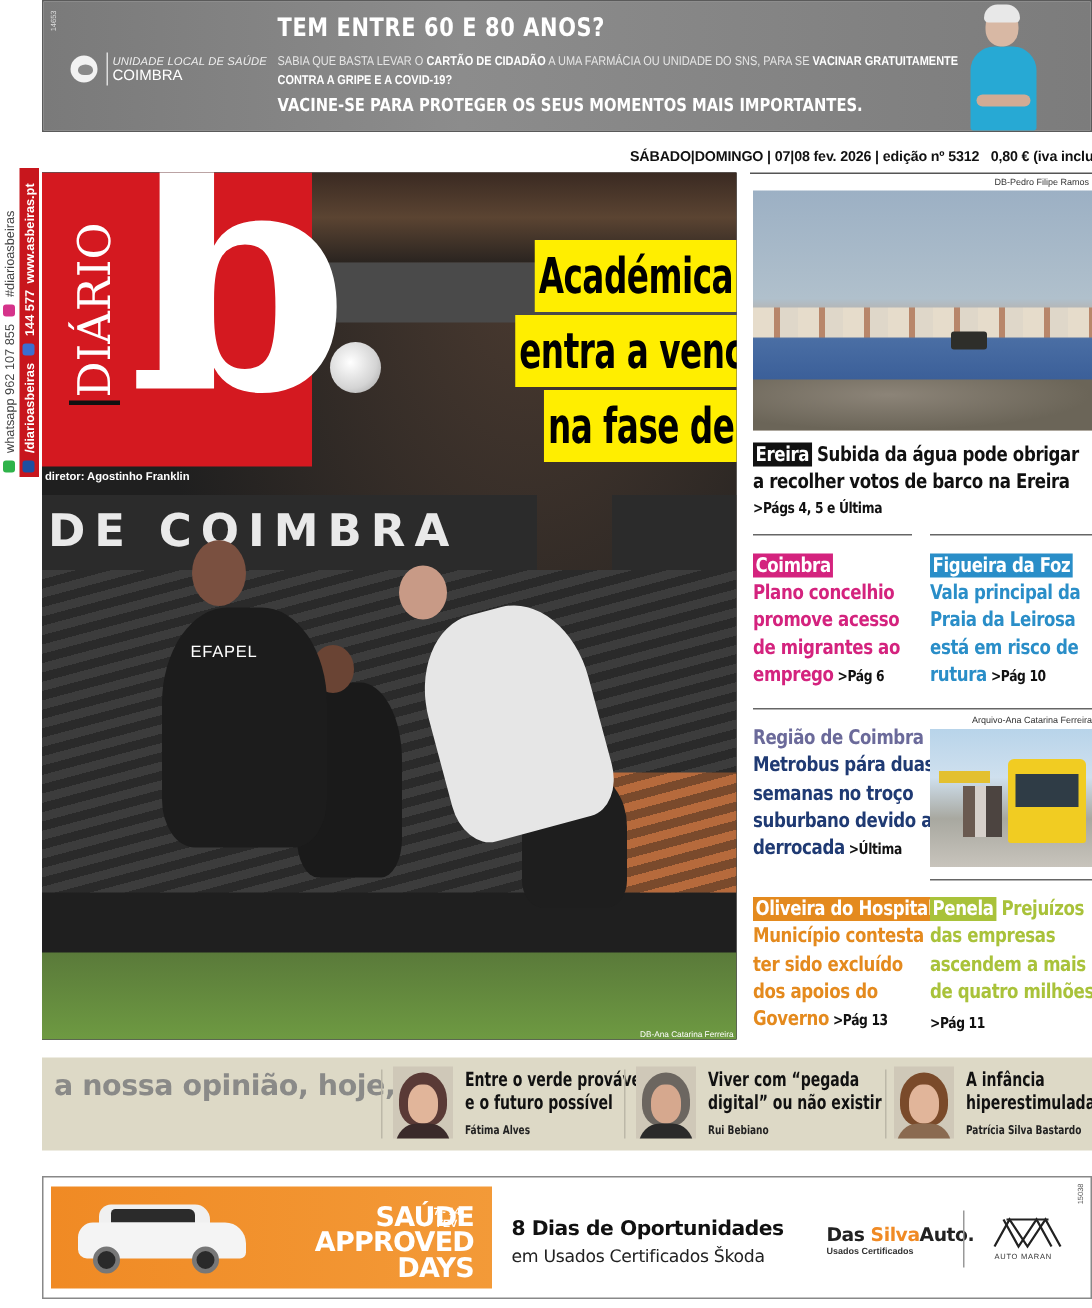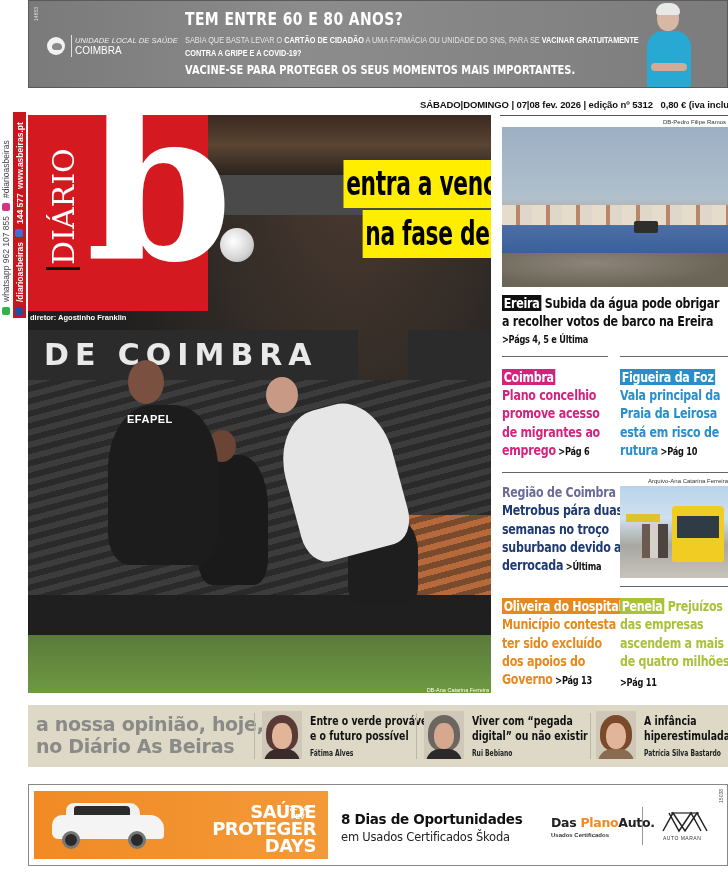--- a/index.html
+++ b/index.html
@@ -45,36 +45,36 @@
   .date-line { position: absolute; left: 420px; top: 99px; font-size: 9.5px; font-weight: bold; color: #111; white-space: nowrap; letter-spacing: -0.1px; }
   .date-line .price { margin-left: 5px; }
   .top-rule { position: absolute; left: 500px; top: 115px; width: 228px; height: 1px; background: #555; }
 
   .hero { position: absolute; left: 28px; top: 115px; width: 463px; height: 578px; overflow: hidden;
     background:
       radial-gradient(ellipse at 70% 10%, #4a3a30 0%, #1f1f1f 55%),
       #1f1f1f; }
   .hero .stands-top { position: absolute; left: 180px; top: 0; width: 283px; height: 60px; background: linear-gradient(180deg, #3a2a22 0%, #5b4432 50%, #2a2420 100%); }
   .hero .wall-band { position: absolute; left: 180px; top: 60px; width: 283px; height: 40px; background: #4a4a4a; }
-  .hero .banner-coimbra { position: absolute; left: 0; top: 215px; width: 330px; height: 50px; background: #2b2b2b; color: #e9e9e9; font-family: "DejaVu Sans", sans-serif; font-weight: bold; font-size: 30px; letter-spacing: 6px; padding-left: 16px; line-height: 50px; }
+  .hero .banner-coimbra { position: absolute; left: 0; top: 215px; width: 330px; height: 50px; background: #2b2b2b; color: #e9e9e9; font-family: "DejaVu Sans", sans-serif; font-weight: bold; font-size: 30px; letter-spacing: 6px; padding-left: 4px; line-height: 50px; }
   .hero .banner-right { position: absolute; left: 380px; top: 215px; width: 83px; height: 50px; background: #2b2b2b; }
   .hero .stadium-seats { position: absolute; left: 0; top: 265px; width: 463px; height: 215px;
     background: repeating-linear-gradient(165deg, #3c3c3c 0 6px, #2a2a2a 6px 12px); }
   .hero .orange-seats { position: absolute; right: 0; top: 400px; width: 90px; height: 80px; background: repeating-linear-gradient(165deg, #b66a3c 0 6px, #7a4a2c 6px 12px); }
   .hero .pitch { position: absolute; left: 0; top: 520px; width: 463px; height: 58px; background: linear-gradient(180deg, #5a7a3a 0%, #6e9a42 100%); }
   .hero .ball { position: absolute; left: 192px; top: 113px; width: 34px; height: 34px; border-radius: 50%; background: radial-gradient(circle at 40% 40%, #ffffff 0%, #d4d4d4 60%, #9a9a9a 100%); }
   .hero .player { position: absolute; border-radius: 40% 40% 20% 20%; }
   .player.p1 { left: 80px; top: 290px; width: 110px; height: 160px; background: #1c1c1c; }
   .player.p1h { left: 100px; top: 245px; width: 36px; height: 44px; border-radius: 50%; background: #7a5040; }
   .player.p2 { left: 170px; top: 340px; width: 70px; height: 130px; background: #1a1a1a; }
   .player.p2h { left: 180px; top: 315px; width: 28px; height: 32px; border-radius: 50%; background: #6a4434; }
   .player.p3 { left: 260px; top: 290px; width: 110px; height: 150px; background: #e6e6e6; transform: rotate(-15deg); }
   .player.p3h { left: 238px; top: 262px; width: 32px; height: 36px; border-radius: 50%; background: #c89a86; }
   .player.p4 { left: 320px; top: 400px; width: 70px; height: 90px; background: #1e1e1e; }
-  .hero .sponsor { position: absolute; left: 99px; top: 298px; color: #fff; font-size: 11px; font-weight: bold; letter-spacing: 0.5px; }
+  .hero .sponsor { position: absolute; left: 99px; top: 314px; color: #fff; font-size: 11px; font-weight: normal; letter-spacing: 0.5px; }
 
   .hero .logo-box { position: absolute; left: 0; top: 0; width: 180px; height: 196px; background: #d41920; }
   .logo-box .big-b { position: absolute; left: 58px; top: -34px; font-family: "DejaVu Serif", serif; font-weight: bold; font-size: 210px; color: #ffffff; line-height: 1; }
   .logo-box .diario { position: absolute; left: 18px; top: 50px; writing-mode: vertical-rl; transform: rotate(180deg); font-family: "DejaVu Serif", serif; font-size: 30px; color: #fff; height: 100px; text-align: right; }
   .logo-box .black-bar { position: absolute; left: 18px; top: 152px; width: 34px; height: 3px; background: #111; }
   .logo-box .asbeiras { position: absolute; left: 18px; top: 150px; font-family: "DejaVu Serif", serif; font-size: 35px; color: #fff; letter-spacing: -1px; }
   .hero .director { position: absolute; left: 2px; top: 198px; font-size: 7.5px; color: #fff; font-weight: bold; }
 
   .headline-main { position: absolute; left: 223px; top: 45px; width: 240px; text-align: right; }
   .headline-main .hl-line { display: inline-block; background: #ffee00; color: #000; font-family: "DejaVu Sans", sans-serif; font-weight: bold; font-size: 33px; line-height: 48px; padding: 0 4px; transform: scaleX(0.66); transform-origin: right; white-space: nowrap; margin-bottom: 2px; letter-spacing: -0.5px; }
@@ -217,20 +217,21 @@
   <span class="sponsor">EFAPEL</span>
 
   <div class="logo-box">
     <span class="big-b">b</span>
     <span class="diario">DIÁRIO</span>
     <span class="black-bar"></span>
   </div>
   <div class="director">diretor: Agostinho Franklin</div>
 
   <div class="headline-main">
+    <span class="row"><span class="hl-line">Académica</span></span>
     <span class="row"><span class="hl-line">entra a vencer</span></span>
     <span class="row"><span class="hl-line">na fase de subida</span></span>
   </div>
 
   <span class="credit">DB-Ana Catarina Ferreira</span>
 </div>
 
 <span class="credit-r" style="left:600px; top:119px; width:126px;">DB-Pedro Filipe Ramos</span>
 <div class="photo-flood">
   <div class="houses"></div>
@@ -288,21 +289,20 @@
 
 <div class="story story-penela">
   <div class="narrow">
     <span class="tag">Penela</span><span> Prejuízos das empresas ascendem a mais de quatro milhões</span><span class="page"> &gt;Pág 11</span>
   </div>
 </div>
 
 <div class="opinion">
   <div class="intro">
     <span>a nossa opinião, hoje,</span><br>
-    <span>no Diário As Beiras</span>
   </div>
   <div class="vsep" style="left:226px;"></div>
 
   <div class="op-item" style="left:234px;">
     <div class="photo">
       <div class="hair" style="background:#5a3a36;"></div>
         <div class="face"></div>
         <div class="shoulders" style="background:#3a2a2a;"></div>
     </div>
     <div class="title">Entre o verde provável e o futuro possível</div>
@@ -336,31 +336,31 @@
   <div class="orange">
     <div class="car">
       <div class="cabin"></div>
         <div class="win"></div>
         <div class="body"></div>
       <div class="wheel w1"></div>
         <div class="wheel w2"></div>
     </div>
     <div class="skoda-title">
       <span>SAÚDE</span><br>
-      <span>PROTEGER</span><br>
+      <span>APPROVED</span><br>
       <span>DAYS</span>
     </div>
     <div class="dates">
       <span>7 - 14</span><br>
       <span>FEV</span>
     </div>
   </div>
   <div class="offer">8 Dias de Oportunidades</div>
   <div class="offer-sub">em Usados Certificados Škoda</div>
-  <div class="dwa"><span>Das </span><span class="welt">Plano</span><span>Auto.</span></div>
+  <div class="dwa"><span>Das </span><span class="welt">Silva</span><span>Auto.</span></div>
   <div class="dwa-sub">Usados Certificados</div>
   <div class="vsep"></div>
   <svg class="am-logo" viewBox="0 0 48 24">
     <polyline points="2,22 12,4 24,22 36,4 46,22" fill="none" stroke="#222" stroke-width="1.5"></polyline>
     <polyline points="8,4 18,22 30,4 40,22" fill="none" stroke="#222" stroke-width="1.5"></polyline>
     <line x1="10" y1="4" x2="38" y2="4" stroke="#222" stroke-width="1.2"></line>
   </svg>
   <div class="am-text">AUTO MARAN</div>
   <span class="ad-code">15038</span>
 </div>

